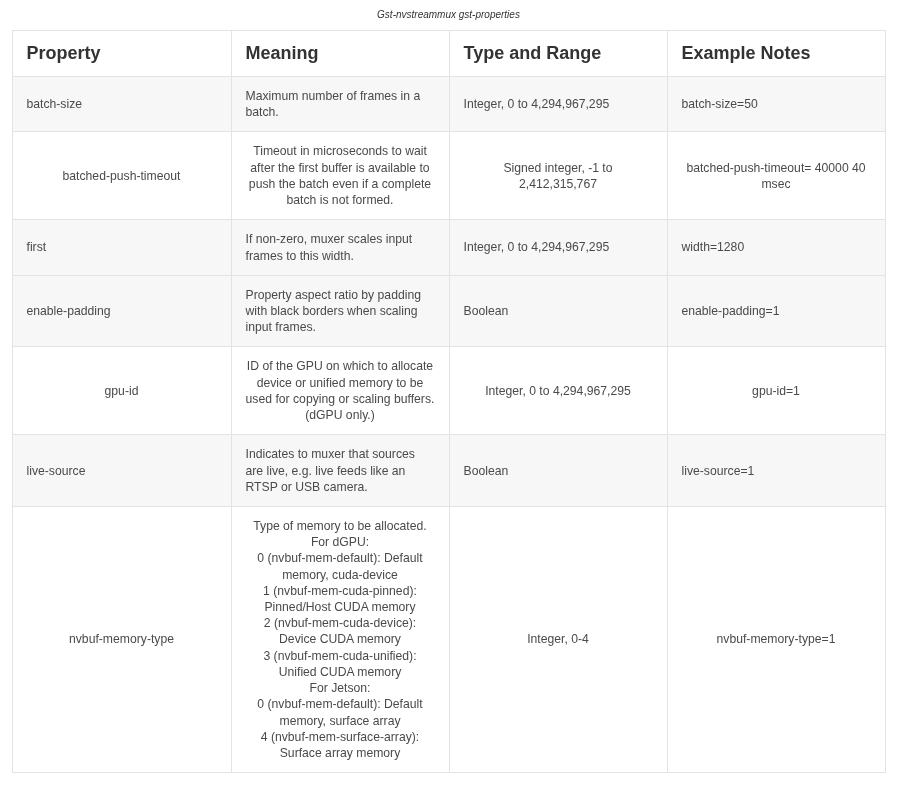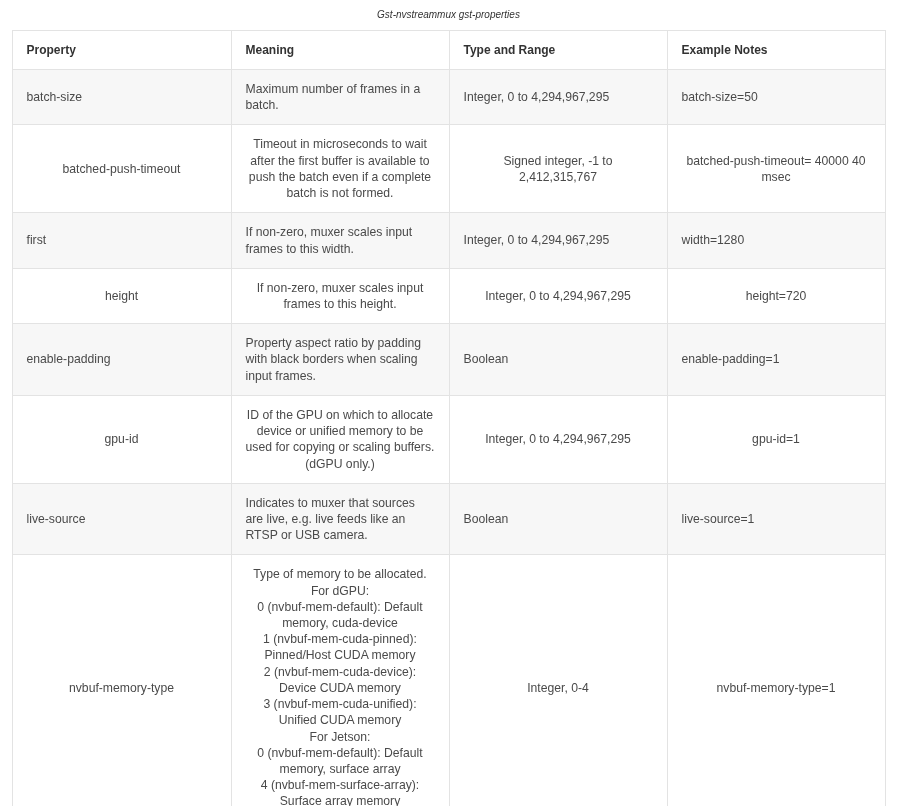--- a/index.html
+++ b/index.html
@@ -33,21 +33,21 @@
     margin: 0 auto;
     border: 1px solid #e3e3e3;
     background: #ffffff;
   }
   table.props col.c0 { width: 219px; }
   table.props col.c1 { width: 218px; }
   table.props col.c2 { width: 218px; }
   table.props col.c3 { width: 218px; }
   table.props th {
     text-align: left;
-    font-size: 12px;
+    font-size: 18px;
     font-weight: bold;
     color: #333333;
     padding: 12px 14px 12px 14px;
     border: 1px solid #e3e3e3;
     background: #ffffff;
     vertical-align: middle;
   }
   table.props td {
     font-size: 12.2px;
     line-height: 1.33;
@@ -102,26 +102,20 @@
         <td><span class="multiline">Timeout in microseconds to wait after the first buffer is available to push the batch even if a complete batch is not formed.</span></td>
         <td>Signed integer, -1 to 2,412,315,767</td>
         <td>batched-push-timeout= 40000 40 msec</td>
       </tr>
       <tr class="odd">
         <td>first</td>
         <td><span class="multiline">If non-zero, muxer scales input frames to this width.</span></td>
         <td>Integer, 0 to 4,294,967,295</td>
         <td>width=1280</td>
       </tr>
-      <tr class="even">
-        <td>height</td>
-        <td><span class="multiline">If non-zero, muxer scales input frames to this height.</span></td>
-        <td>Integer, 0 to 4,294,967,295</td>
-        <td>height=720</td>
-      </tr>
       <tr class="odd">
         <td>enable-padding</td>
         <td><span class="multiline">Property aspect ratio by padding with black borders when scaling input frames.</span></td>
         <td>Boolean</td>
         <td>enable-padding=1</td>
       </tr>
       <tr class="even">
         <td>gpu-id</td>
         <td><span class="multiline">ID of the GPU on which to allocate device or unified memory to be used for copying or scaling buffers. (dGPU only.)</span></td>
         <td>Integer, 0 to 4,294,967,295</td>

